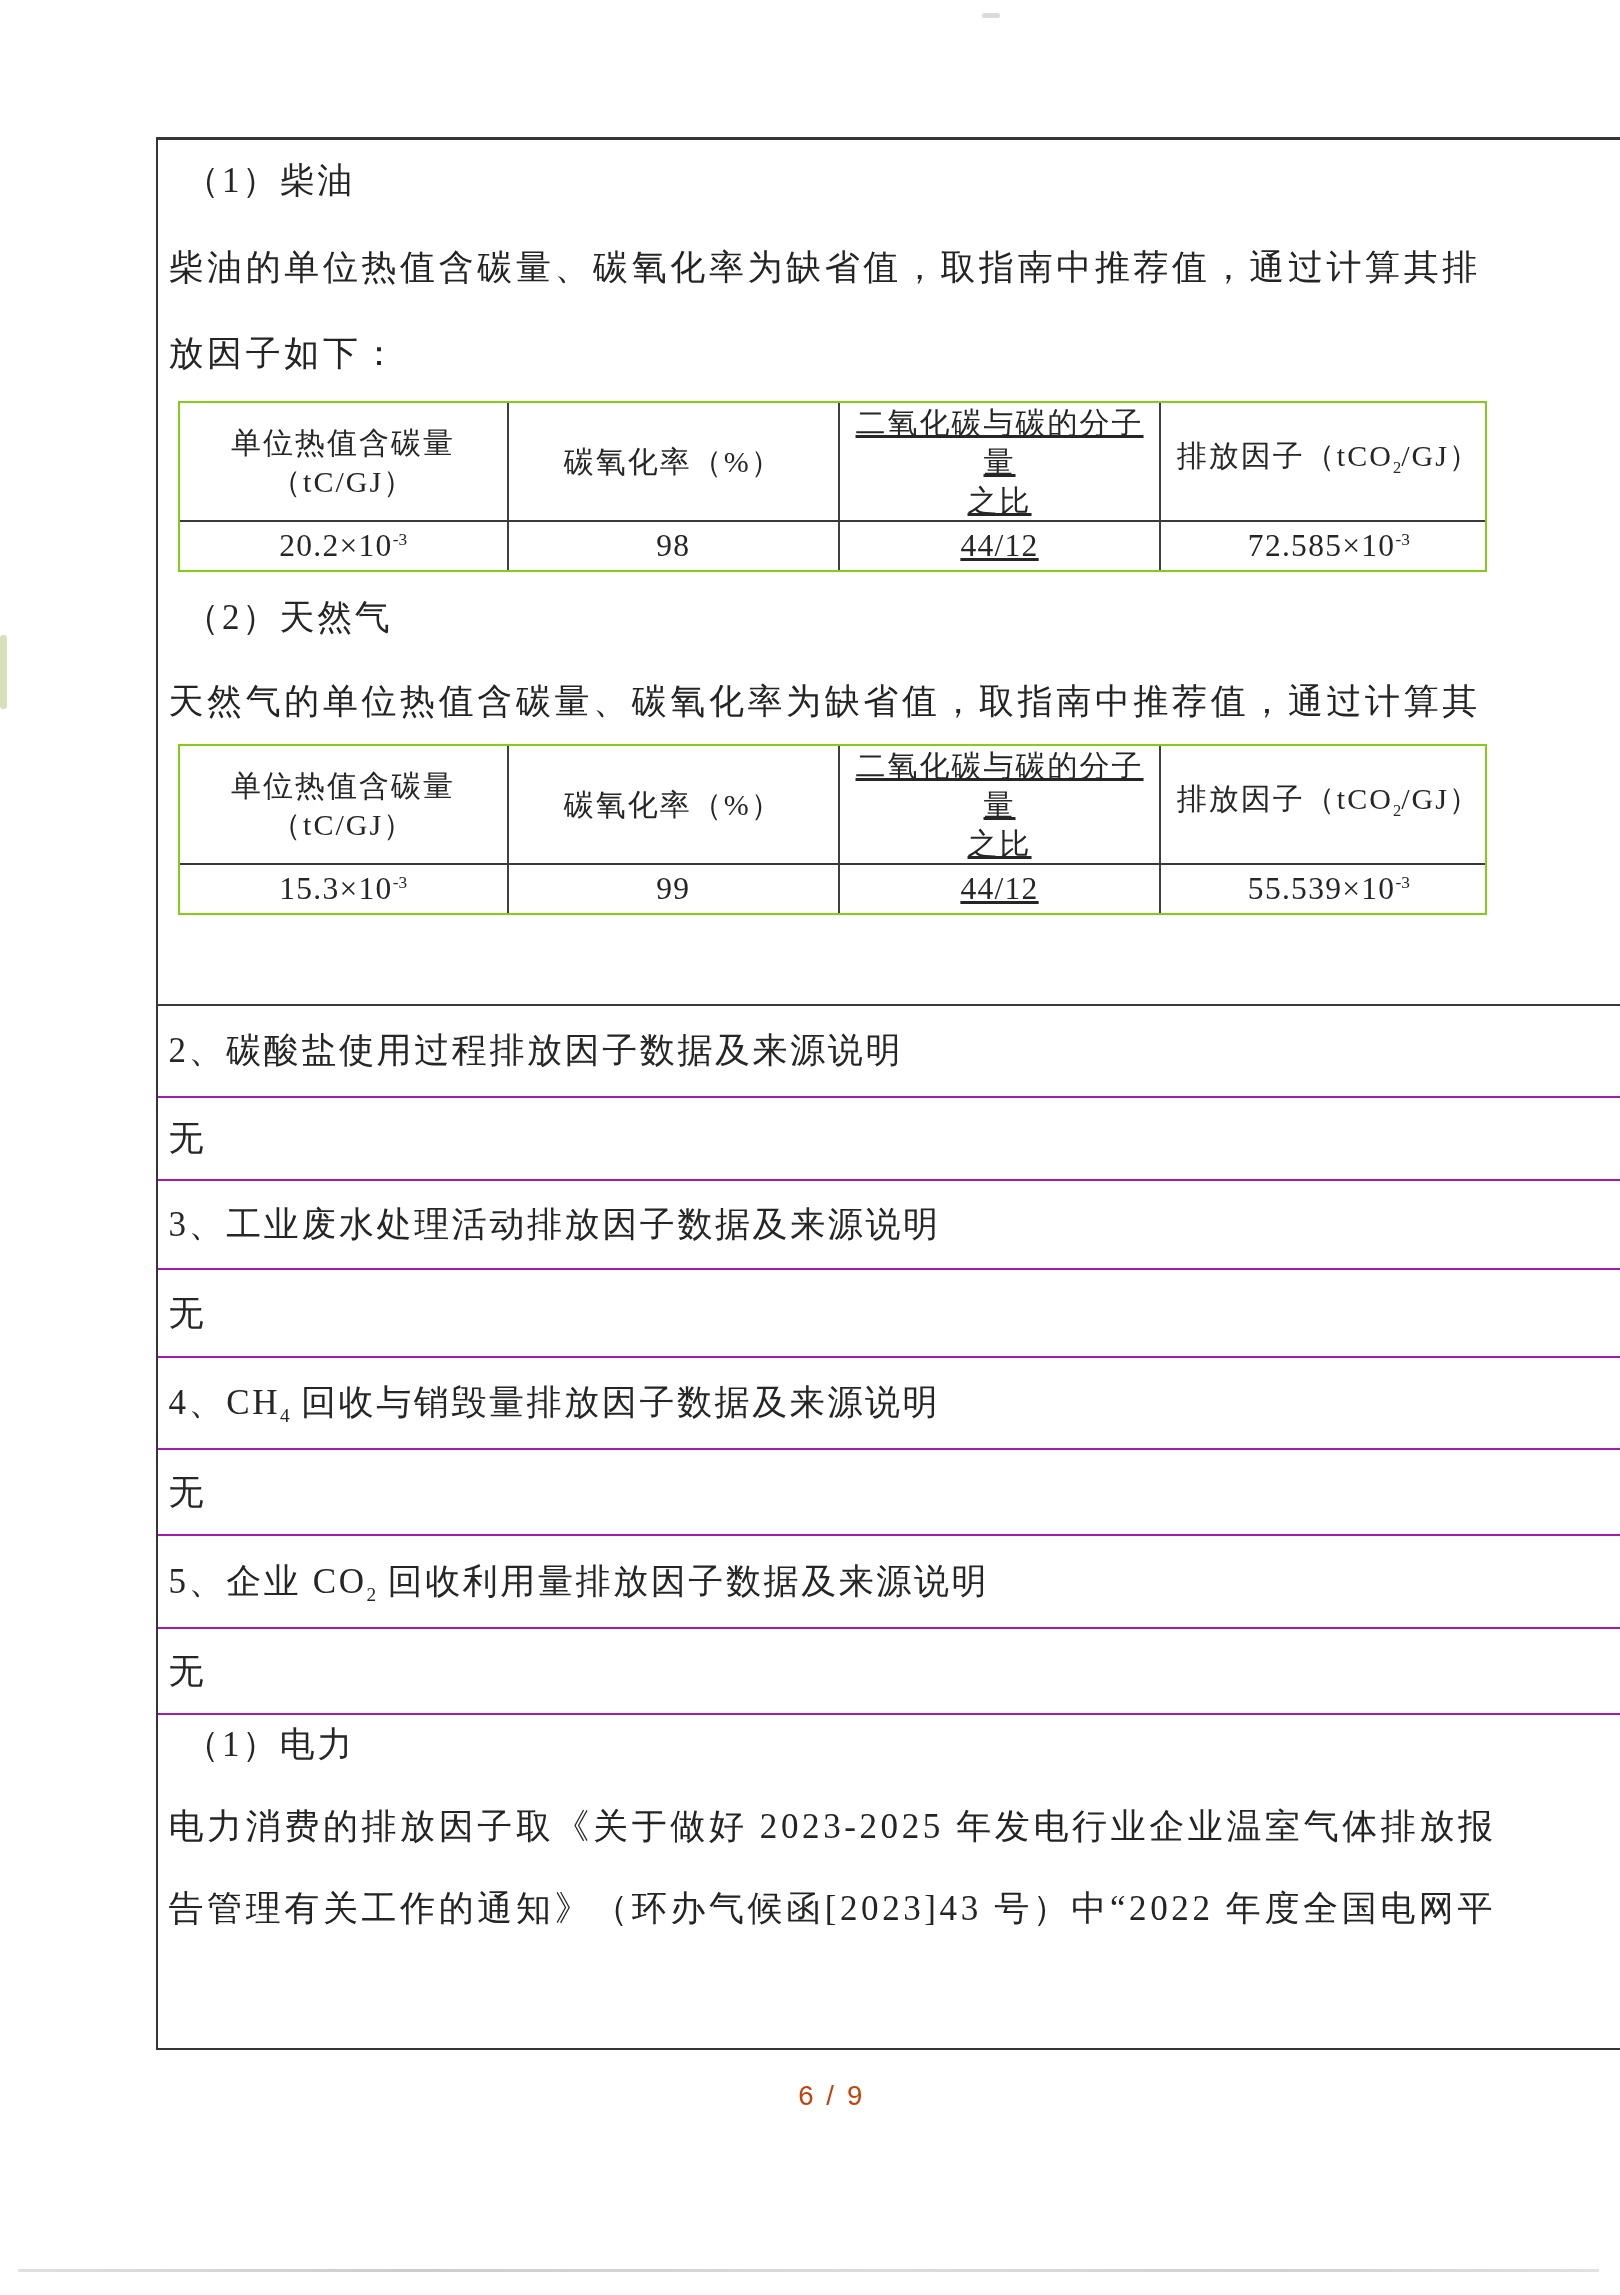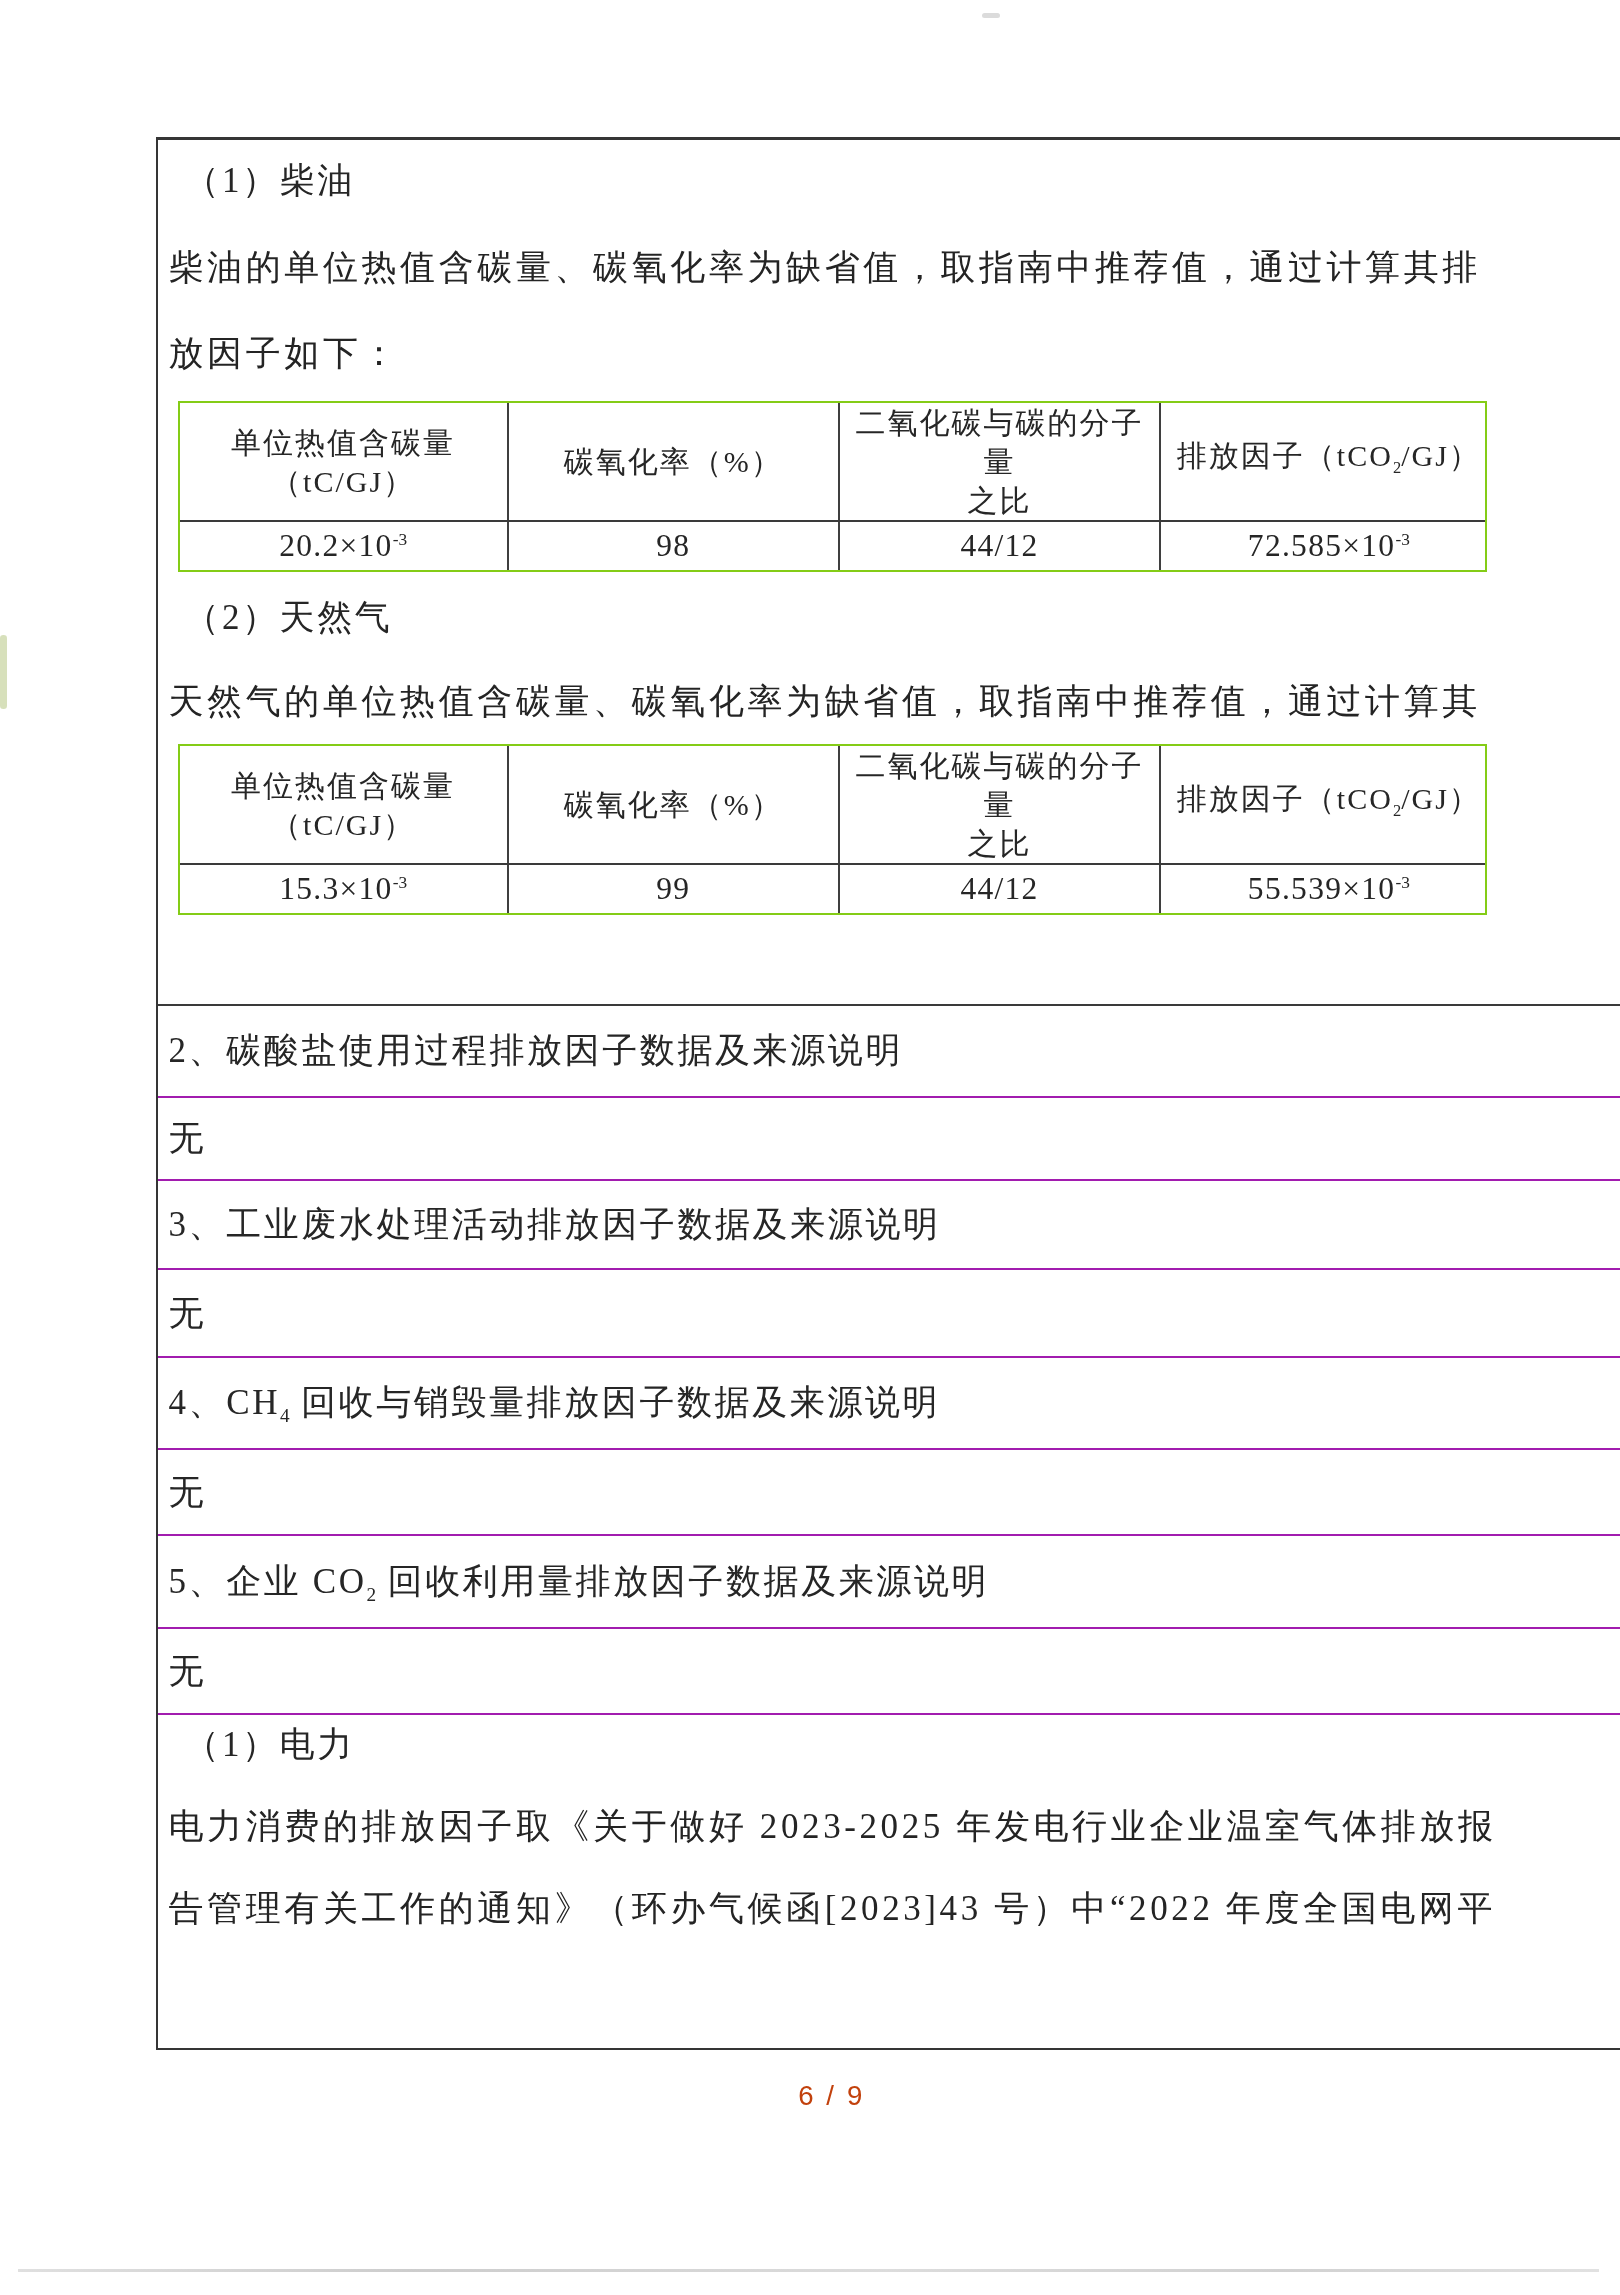--- a/index.html
+++ b/index.html
@@ -56,21 +56,21 @@
   .erow.header{border-bottom:2.6px solid #3a3a3a;}
   .ecell{
     box-sizing:border-box;
     border-right:2px solid #3f3f3f;
     display:flex; flex-direction:column;
     align-items:center; justify-content:center;
     text-align:center;
     letter-spacing:2px;
   }
   .ecell:last-child{border-right:none;}
-  .c1{width:25.2%;} .c2{width:25.4%;} .c3{width:24.6%;} .c4{width:24.8%;padding-left:12px;}
+  .c1{width:25.2%;} .c2{width:25.4%;} .c3{width:24.6%;text-decoration:underline;} .c4{width:24.8%;padding-left:12px;}
   .erow.header .ecell{font-size:30px; line-height:39px;}
   .erow.data .ecell{font-size:31.5px; letter-spacing:1.3px;}
   .sup{font-size:0.55em; vertical-align:super; letter-spacing:0;}
   .sub{font-size:0.55em; vertical-align:sub; letter-spacing:0;}
   
   .srow{
     box-sizing:border-box;
     border-bottom:2px solid #a21caf;
     display:flex; align-items:center;
     padding-left:10.5px;

